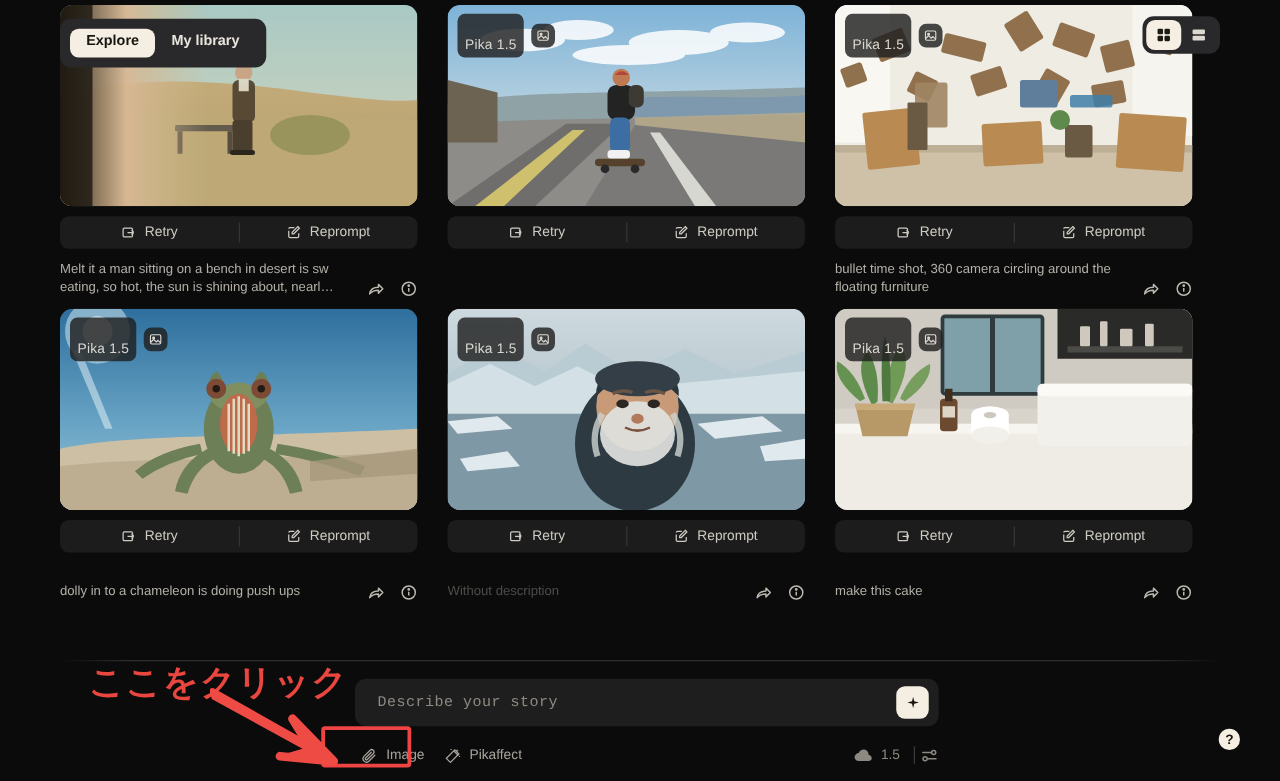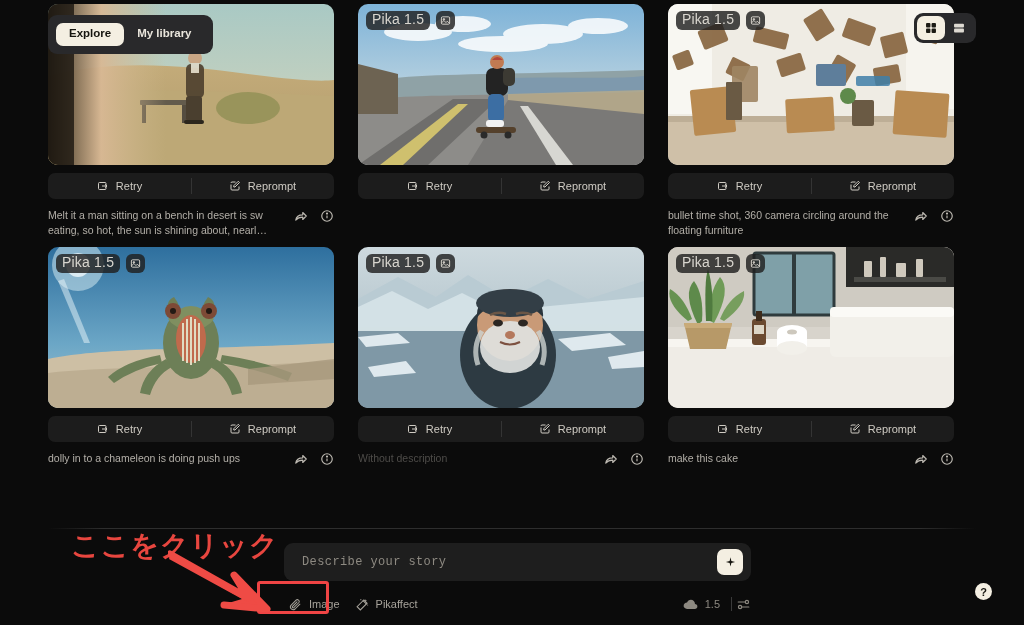--- a/index.html
+++ b/index.html
@@ -26,22 +26,22 @@
     border-radius: 10px; overflow: hidden;
     background: #1a1a1a;
   }
   .thumb .art { position: absolute; inset: 0; }
 
   
   .badges { position: absolute; left: 8px; top: 7px; display: flex; gap: 6px; align-items: center; z-index: 4;}
   .pika-badge {
     background: rgba(32,32,32,.82);
     color: #d9d6cf;
-    font-size: 14px;
-    padding: 1px 6px 4px;
+    font-size: 11px;
+    padding: 20px 6px 4px;
     border-radius: 6px;
     letter-spacing: .2px;
     line-height: 1;
     white-space: nowrap;
   }
   .img-badge {
     width: 19px; height: 19px; border-radius: 6px;
     background: rgba(32,32,32,.82);
     display: flex; align-items: center; justify-content: center;
   }
@@ -65,21 +65,21 @@
   }
   .act + .act::before {
     content: ""; position: absolute; left: 0; top: 5px; bottom: 5px;
     width: 1px; background: #343434;
   }
   .act svg { width: 12px; height: 12px; flex: none; }
 
   
   .caption {
     margin-top: 9px;
-    display: flex; align-items: flex-start;
+    display: flex; align-items: flex-end;
     width: 286px;
     min-height: 30px;
   }
   .cap-text {
     flex: 1 1 auto;
     color: #b3afa8; font-size: 10.5px; line-height: 1.45;
     padding-right: 8px;
     max-height: 32px; overflow: hidden;
   }
   .cap-text.muted { color: #4e4c49; }

